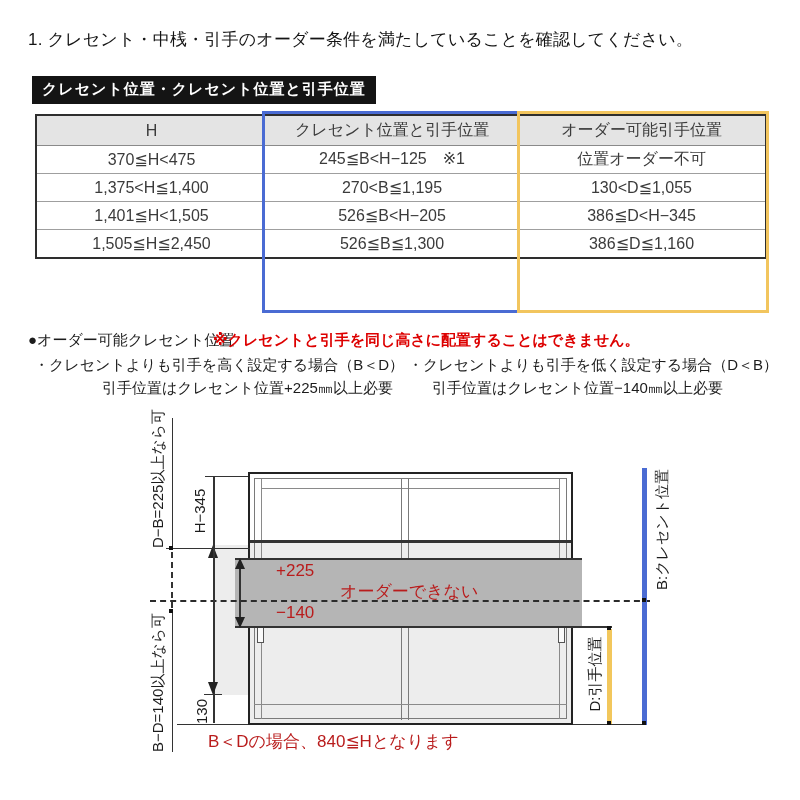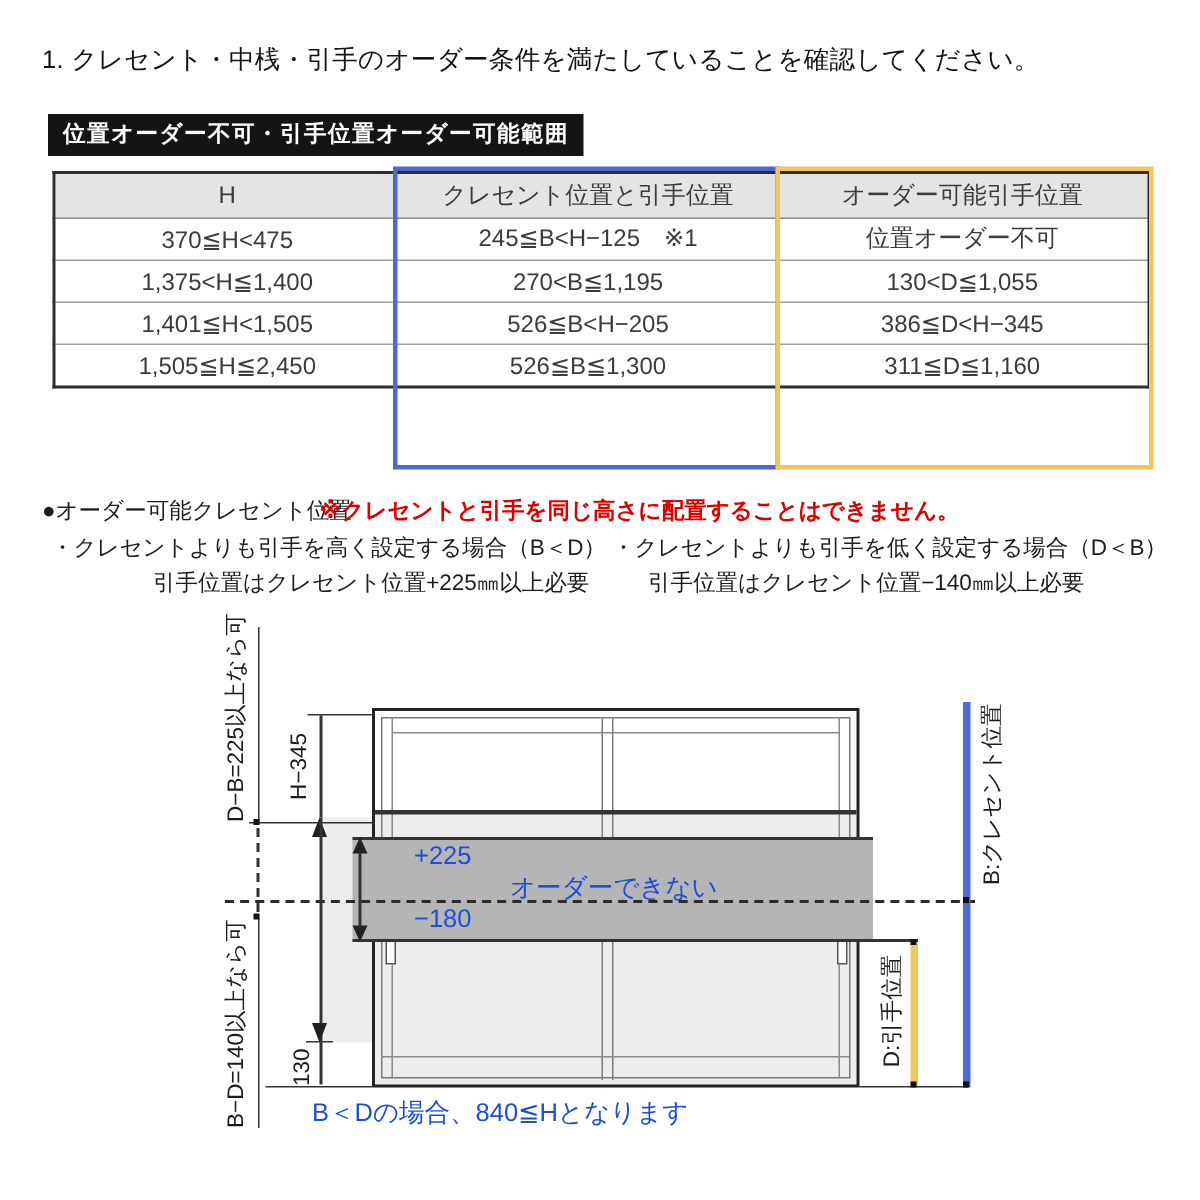--- a/index.html
+++ b/index.html
@@ -21,29 +21,29 @@
   #yellow-overlay{left:482px;top:-3px;width:252px;height:202px;border:3px solid #f2c55e;}
   
   .note{font-size:15px;color:#1c1c1c;white-space:nowrap;}
   .warn{color:#dd0000;font-weight:bold;}
   
   .hline,.vline{background:#333;}
   .dot{width:4px;height:4px;background:#111;}
   .vlabel{transform:rotate(-90deg);transform-origin:left top;height:20px;line-height:20px;
           font-size:15px;text-align:center;white-space:nowrap;color:#1c1c1c;}
   .tri{width:0;height:0;}
-  .dim-text{font-size:17px;color:#1d4ed8;white-space:nowrap;}
+  .dim-text{font-size:17px;color:#b91c1c;white-space:nowrap;}
 </style>
 </head>
 <body>
 
 <div id="page">
 
   <div class="abs" id="heading">1. クレセント・中桟・引手のオーダー条件を満たしていることを確認してください。</div>
-  <div class="abs" id="badge">位置オーダー不可・引手位置オーダー可能範囲</div>
+  <div class="abs" id="badge">クレセント位置・クレセント位置と引手位置</div>
 
   <div class="abs" id="table-wrap">
     <table>
       <colgroup>
           <col style="width:230px">
           <col style="width:252px">
           <col style="width:248px">
         </colgroup>
       <thead>
         <tr>
@@ -64,21 +64,21 @@
             <td>130&lt;D≦1,055</td>
           </tr>
           <tr>
             <td>1,401≦H&lt;1,505</td>
             <td>526≦B&lt;H−205</td>
             <td>386≦D&lt;H−345</td>
           </tr>
           <tr>
             <td>1,505≦H≦2,450</td>
             <td>526≦B≦1,300</td>
-            <td>311≦D≦1,160</td>
+            <td>386≦D≦1,160</td>
           </tr>
         </tbody>
     </table>
     <div class="overlay" id="blue-overlay"></div>
     <div class="overlay" id="yellow-overlay"></div>
   </div>
 
   <div class="abs note" style="left:28px;top:331px;">●オーダー可能クレセント位置</div>
   <div class="abs note" style="left:34px;top:356px;">・クレセントよりも引手を高く設定する場合（B＜D）</div>
   <div class="abs note warn" style="left:213px;top:331px;">※クレセントと引手を同じ高さに配置することはできません。</div>
@@ -97,21 +97,21 @@
   <div class="abs vline" style="left:408px;top:479px;width:1px;height:241px;background:#7a7a7a;"></div>
   <div class="abs vline" style="left:559px;top:479px;width:1px;height:240px;background:#8a8a8a;"></div>
   <div class="abs" style="left:250px;top:540px;width:321px;height:3px;background:#333;"></div>
   <div class="abs" style="left:254px;top:704px;width:313px;height:1px;background:#8a8a8a;"></div>
   <div class="abs" style="left:257px;top:611px;width:7px;height:32px;border:1px solid #555;background:#fafafa;box-sizing:border-box;"></div>
   <div class="abs" style="left:558px;top:611px;width:7px;height:32px;border:1px solid #555;background:#fafafa;box-sizing:border-box;"></div>
 
   <div class="abs" style="left:235px;top:558px;width:347px;height:70px;background:#b5b5b5;border-top:2px solid #333;border-bottom:2px solid #333;box-sizing:border-box;"></div>
   <div class="abs hline" style="left:580px;top:626px;width:32px;height:2px;"></div>
   <div class="abs dim-text" style="left:276px;top:561px;">+225</div>
-  <div class="abs dim-text" style="left:276px;top:603px;">−180</div>
+  <div class="abs dim-text" style="left:276px;top:603px;">−140</div>
   <div class="abs dim-text" style="left:340px;top:580px;">オーダーできない</div>
 
   <div class="abs" style="left:150px;top:600px;width:500px;height:0;border-top:2px dashed #2b2b2b;"></div>
 
   <div class="abs vline" style="left:213px;top:477px;width:2px;height:68px;"></div>
   <div class="abs tri" style="left:208px;top:545px;border-left:5px solid transparent;border-right:5px solid transparent;border-bottom:13px solid #222;"></div>
   <div class="abs vline" style="left:213px;top:545px;width:2px;height:150px;"></div>
   <div class="abs tri" style="left:208px;top:682px;border-left:5px solid transparent;border-right:5px solid transparent;border-top:13px solid #222;"></div>
   <div class="abs vline" style="left:213px;top:695px;width:2px;height:28px;"></div>
   <div class="abs hline" style="left:205px;top:476px;width:43px;height:1px;"></div>

